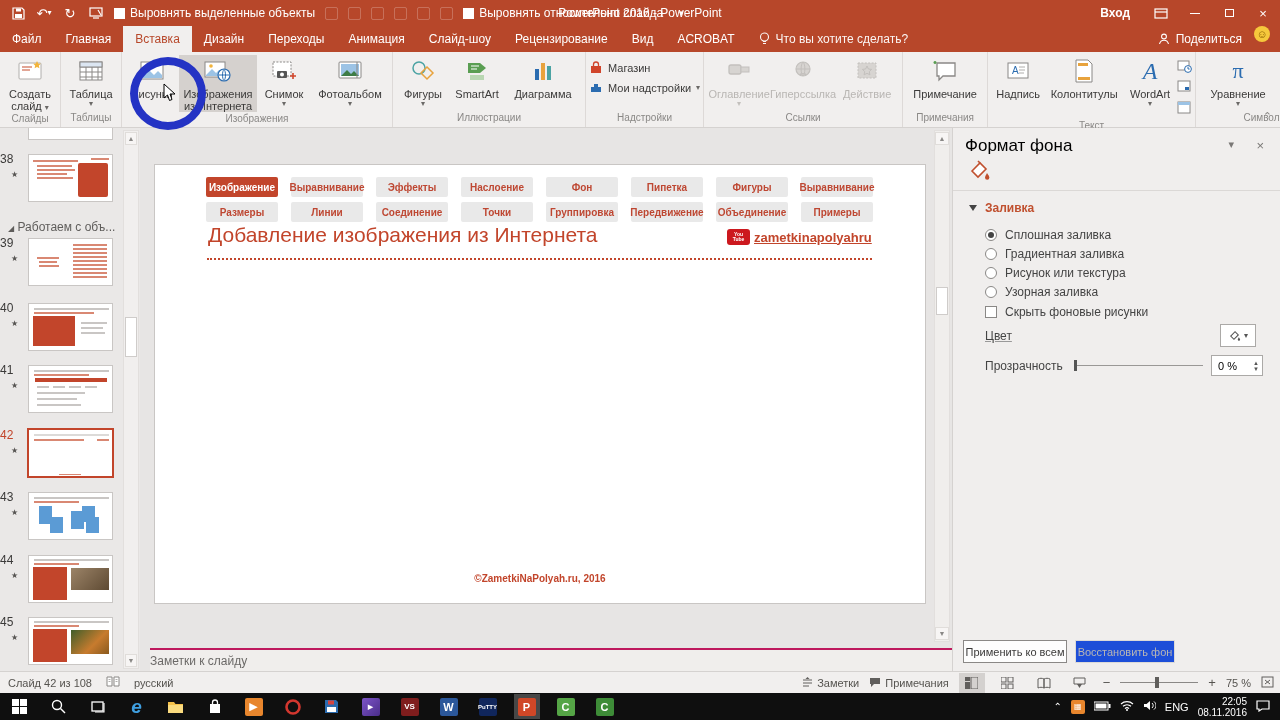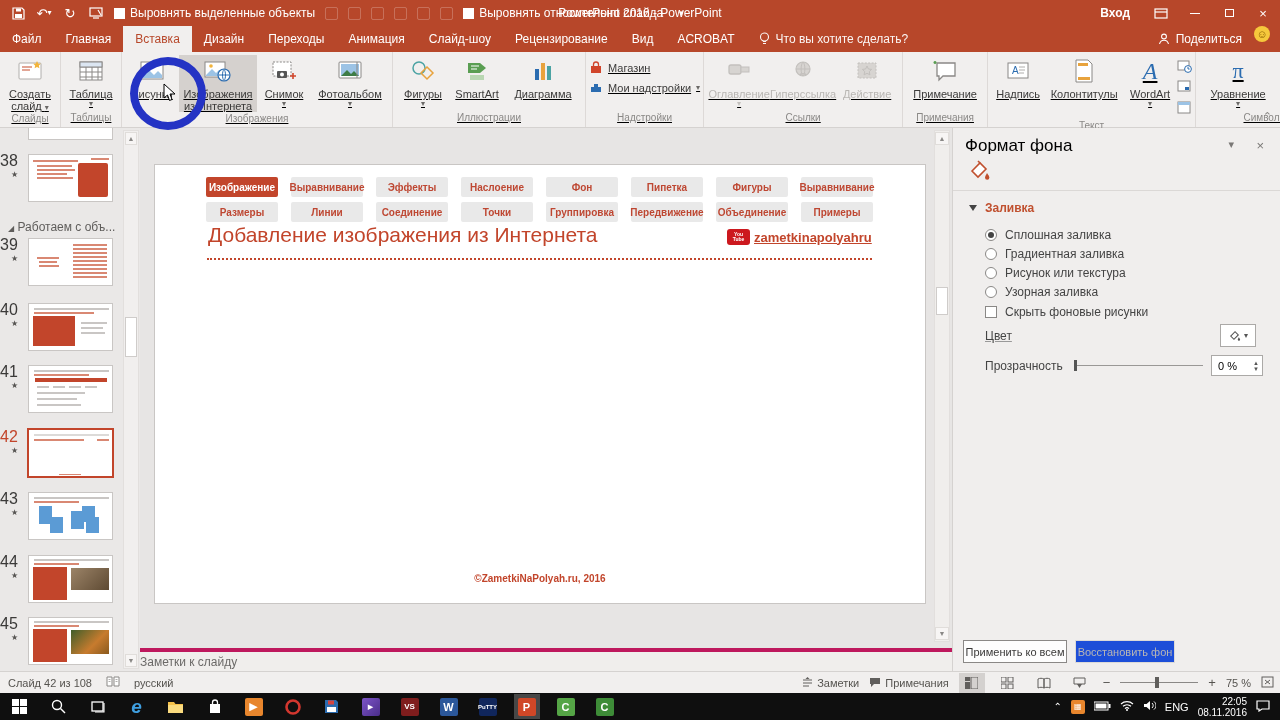--- a/index.html
+++ b/index.html
@@ -27,38 +27,38 @@
   .tab.active { background:#f1efee; color:#B7472A; }
   .tellme { display:flex; align-items:center; gap:6px; padding:0 12px; opacity:.95; }
   .trspacer { flex:1; }
   .share { display:flex; align-items:center; gap:6px; padding:0 12px; }
   .smiley { width:16px; height:16px; border-radius:50%; background:#f6c83c; color:#8a5d00; font-size:11px;
             display:flex; align-items:center; justify-content:center; margin-right:10px; }
 
   
   .ribbon { position:absolute; top:52px; left:0; right:0; height:76px; background:#f1efee;
             border-bottom:1px solid #d5d2d0; display:flex; }
-  .rgroup { height:100%; border-right:1px solid #ddd9d7; display:flex; flex-direction:column; flex:0 0 auto;text-decoration:underline; }
+  .rgroup { height:100%; border-right:1px solid #ddd9d7; display:flex; flex-direction:column; flex:0 0 auto; }
   .rgbody { flex:1; display:flex; align-items:flex-start; padding:3px 3px 0; }
   .rglabel { height:16px; font-size:10px; color:#8a8886; text-align:center; line-height:14px; white-space:nowrap; padding:0 6px; }
   .rbL { display:flex; flex-direction:column; align-items:center; width:64px; font-size:11px; line-height:12px;
          color:#3b3a39; text-align:center; padding-top:2px; }
   .rbL.narrow { width:54px; }
   .rbL.wide { width:78px; }
   .ric { width:30px; height:28px; display:flex; align-items:center; justify-content:center; margin-bottom:3px; }
   .caret { font-size:8px; color:#6b6967; line-height:8px; }
   .disabled { color:#b9b6b3 !important; }
   .disabled svg * { stroke:#c3c0bd !important; fill:#d7d4d1 !important; }
   .smallcol { display:flex; flex-direction:column; justify-content:flex-start; gap:6px; padding-top:6px; }
   .rbS { display:flex; align-items:center; gap:5px; font-size:11px; color:#3b3a39; white-space:nowrap; }
   .collapse { position:absolute; right:8px; bottom:34px; color:#8a8886; font-size:11px; }
 
   
   .thumbpanel { position:absolute; top:128px; left:0; width:140px; height:543px; background:#eae8e7; }
-  .tnum { position:absolute; left:0; font-size:16px; color:#3b3a39; }
+  .tnum { position:absolute; left:0; font-size:12px; color:#3b3a39; }
   .tstar { position:absolute; left:11px; font-size:8px; color:#565452; }
   .thumb { position:absolute; left:28px; width:85px; height:48px; background:#fff; border:1px solid #c9c6c4; overflow:hidden; }
   .thumb.sel { border:2px solid #C2452B; }
   .sectionhdr { position:absolute; left:8px; font-size:12px; color:#5f5d5b; white-space:nowrap; }
   .tpsb { position:absolute; top:2px; right:1px; width:16px; height:539px; background:#f1efee; border:1px solid #e2dfdd; }
   .sbbtn { position:absolute; left:1px; width:12px; height:13px; background:#f7f5f4; border:1px solid #e0ddda;
            color:#8a8886; font-size:7px; display:flex; align-items:center; justify-content:center; }
   .sbthumb { position:absolute; left:1px; width:12px; background:#fff; border:1px solid #cfccca; }
   .dash { position:absolute; height:2px; background:#c9c6c4; }
   .redline { position:absolute; height:2px; background:#d98873; }
@@ -78,22 +78,22 @@
   .dotline { position:absolute; left:52px; top:93px; width:665px; border-bottom:2px dotted #C2452B; }
   .sfooter { position:absolute; left:0; top:408px; width:100%; text-align:center; font-size:10px; font-weight:bold; color:#C2452B; }
 
   
   .vsb { position:absolute; left:934px; top:130px; width:16px; height:512px; background:#f0eeec; border:1px solid #e2dfdd; }
   .vsb .sbbtn { width:14px; left:0; }
   .chev { position:absolute; left:934px; width:16px; height:11px; display:flex; align-items:center; justify-content:center;
           color:#6b6967; font-size:7px; }
 
   
-  .notesbar { position:absolute; left:140px; top:648px; width:812px; height:23px; background:#f0eeec;
-              border-top:4px solid #be185d; display:flex; align-items:center; font-size:12px; color:#6b6967; }
+  .notesbar { position:absolute; left:150px; top:648px; width:812px; height:23px; background:#f0eeec;
+              border-top:2px solid #be185d; display:flex; align-items:center; font-size:12px; color:#6b6967; }
 
   
   .pane { position:absolute; top:128px; left:952px; width:328px; height:543px; background:#f0eeed;
           border-left:1px solid #d5d2d0; font-size:12px; color:#444; }
   .pane-title { position:absolute; left:12px; top:8px; font-size:17px; color:#000000; }
   .pane-ctrl { position:absolute; top:10px; color:#7a7876; font-size:11px; }
   .pane-divider { position:absolute; left:0; right:0; top:62px; border-top:1px solid #dbd8d6; }
   .fillhdr { position:absolute; left:16px; top:73px; font-weight:bold; color:#C0502F; display:flex; align-items:center; gap:8px; }
   .tri-exp { width:0; height:0; border-left:4px solid transparent; border-right:4px solid transparent; border-top:6px solid #444; }
   .optrow { position:absolute; left:32px; display:flex; align-items:center; gap:8px; }

